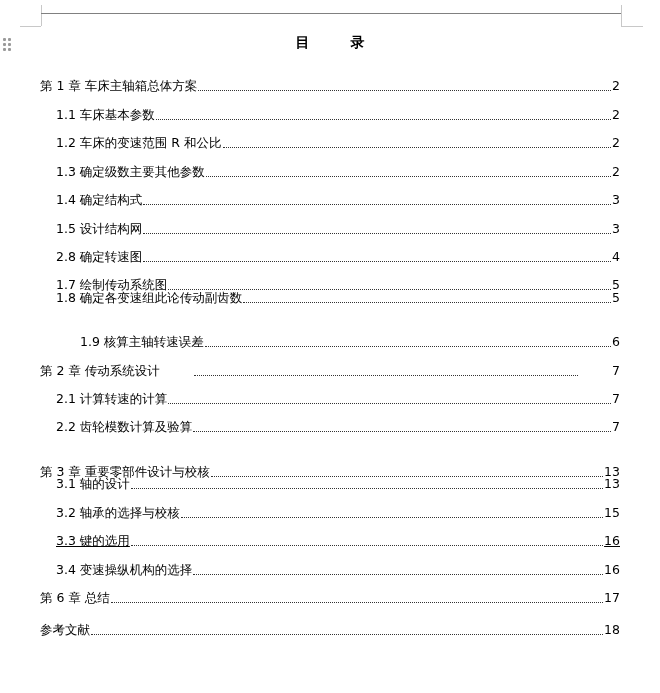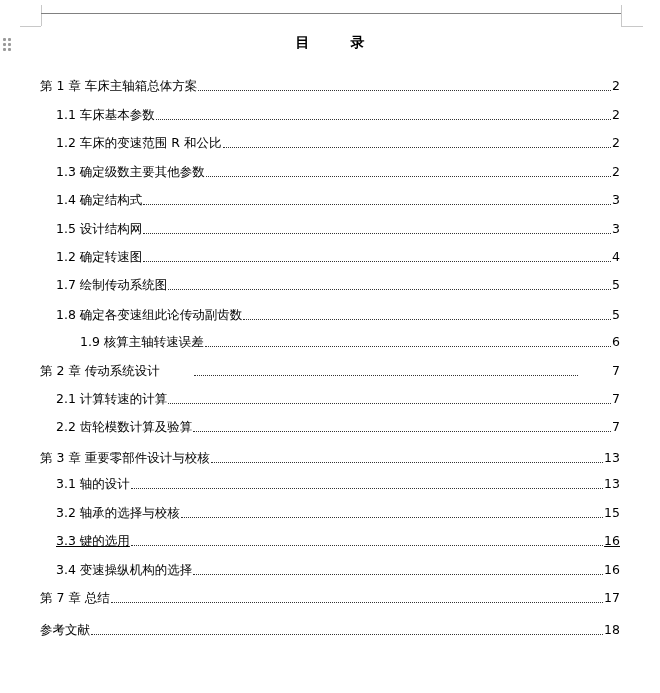--- a/index.html
+++ b/index.html
@@ -75,30 +75,30 @@
       <span class="label">1.4  确定结构式</span>
       <span class="leader"></span>
       <span class="page">3</span>
     </div>
     <div class="row lvl2" style="top: 220px;">
       <span class="label">1.5 设计结构网</span>
       <span class="leader"></span>
       <span class="page">3</span>
     </div>
     <div class="row lvl2" style="top: 248px;">
-      <span class="label">1.2 确定转速图</span>
+      <span class="label">2.8 确定转速图</span>
       <span class="leader"></span>
       <span class="page">4</span>
     </div>
     <div class="row lvl2" style="top: 276px;">
       <span class="label">1.7  绘制传动系统图</span>
       <span class="leader"></span>
       <span class="page">5</span>
     </div>
-    <div class="row lvl2" style="top: 306px; text-align: center;">
+    <div class="row lvl2" style="top: 289px; text-align: center;">
       <span class="label">1.8  确定各变速组此论传动副齿数</span>
       <span class="leader"></span>
       <span class="page">5</span>
     </div>
     <div class="row lvl2" style="top: 333px; margin-left: 24px;">
       <span class="label">1.9  核算主轴转速误差</span>
       <span class="leader"></span>
       <span class="page">6</span>
     </div>
     <div class="row lvl1" style="top: 362px; gap: 33px;">
@@ -109,21 +109,21 @@
     <div class="row lvl2" style="top: 390px;">
       <span class="label">2.1  计算转速的计算</span>
       <span class="leader"></span>
       <span class="page">7</span>
     </div>
     <div class="row lvl2" style="top: 418px;">
       <span class="label">2.2  齿轮模数计算及验算</span>
       <span class="leader"></span>
       <span class="page">7</span>
     </div>
-    <div class="row lvl1" style="top: 449px;">
+    <div class="row lvl1" style="top: 463px;">
       <span class="label">第 3 章  重要零部件设计与校核</span>
       <span class="leader"></span>
       <span class="page">13</span>
     </div>
     <div class="row lvl2" style="top: 475px;">
       <span class="label">3.1 轴的设计</span>
       <span class="leader"></span>
       <span class="page">13</span>
     </div>
     <div class="row lvl2" style="top: 504px;">
@@ -135,21 +135,21 @@
       <span class="label">3.3  键的选用</span>
       <span class="leader"></span>
       <span class="page">16</span>
     </div>
     <div class="row lvl2" style="top: 561px;">
       <span class="label">3.4 变速操纵机构的选择</span>
       <span class="leader"></span>
       <span class="page">16</span>
     </div>
     <div class="row lvl1" style="top: 589px;">
-      <span class="label">第 7 章  总结</span>
+      <span class="label">第 6 章  总结</span>
       <span class="leader"></span>
       <span class="page">17</span>
     </div>
     <div class="row lvl1" style="top: 621px; justify-content: center;">
       <span class="label">参考文献</span>
       <span class="leader"></span>
       <span class="page">18</span>
     </div>
   </div>
 

